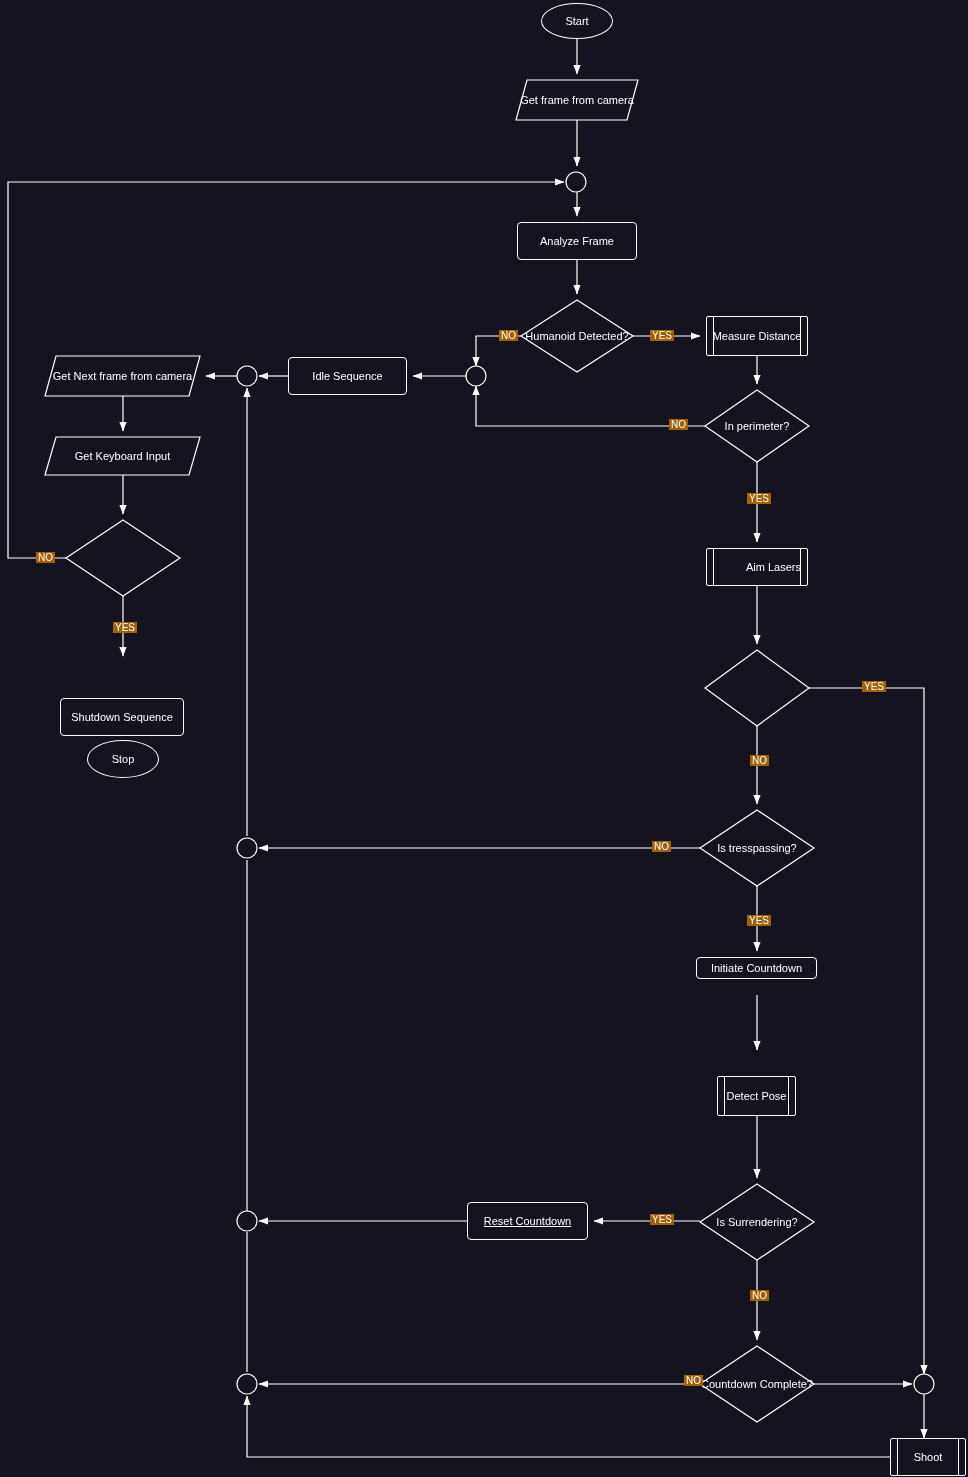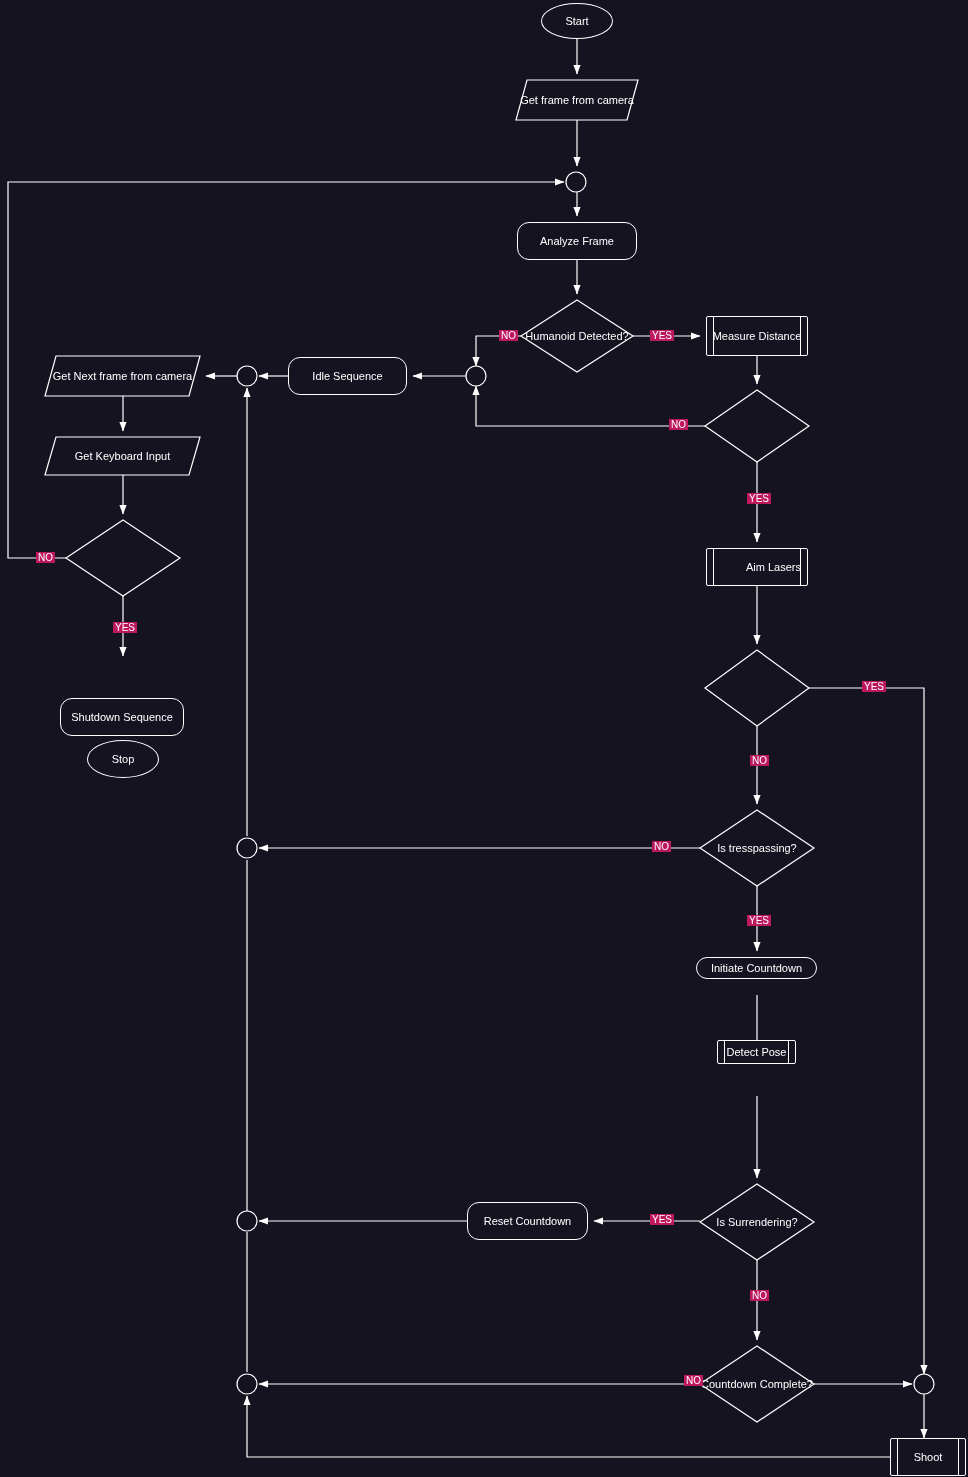--- a/index.html
+++ b/index.html
@@ -18,40 +18,40 @@
     display:flex;align-items:center;justify-content:center;
     text-align:right;
     color:#ffffff;
     font-size:11px;
     line-height:13px;
     background:#161320;
     border:1.2px solid #ffffff;
     z-index:3;
   }
   .terminator{border-radius:50%;}
-  .process{border-radius:12px;}
+  .process{border-radius:4px;}
   .subroutine{border-radius:2px;}
   .subroutine::before,.subroutine::after{
     content:"";position:absolute;top:-1.2px;bottom:-1.2px;width:0;
     border-left:1.2px solid #ffffff;
   }
   .subroutine::before{left:6px;}
   .subroutine::after{right:6px;}
   .iolabel{
     position:absolute;display:flex;align-items:center;justify-content:center;
     text-align:center;font-size:11px;line-height:13px;color:#fff;z-index:4;
     pointer-events:none;
   }
   .diamondlabel{
     position:absolute;display:flex;align-items:center;justify-content:center;
     text-align:center;font-size:11px;line-height:13px;color:#fff;z-index:4;
     pointer-events:none;
   }
   .edgelabel{
-    position:absolute;font-size:10px;color:#ffffff;background:#be185d;
+    position:absolute;font-size:10px;color:#ffffff;background:#a16207;
     padding:0 2px;z-index:5;white-space:nowrap;
   }
   svg{position:absolute;left:0;top:0;width:968px;height:1477px;z-index:1;}
 </style>
 </head>
 <body>
 
 <div id="canvas">
 
   <svg viewBox="0 0 968 1477">
@@ -148,43 +148,46 @@
   </div>
 
   <div class="diamondlabel" style="left:521px;top:300px;width:112px;height:72px;">
     <span>Humanoid Detected?</span>
   </div>
 
   <div class="node subroutine" style="left:706px;top:316px;width:102px;height:40px;">
     <span>Measure Distance</span>
   </div>
 
+  <div class="diamondlabel" style="left:705px;top:390px;width:104px;height:72px;">
+    <span>In perimeter?</span>
+  </div>
 
   <div class="node subroutine" style="left:706px;top:548px;width:102px;height:38px;padding-left:33px;">
     <span>Aim Lasers</span>
   </div>
 
 
   <div class="diamondlabel" style="left:700px;top:810px;width:114px;height:76px;">
     <span>Is tresspassing?</span>
   </div>
 
   <div class="node process" style="left:696px;top:957px;width:121px;height:22px;">
     <span>Initiate Countdown</span>
   </div>
 
-  <div class="node subroutine" style="left:717px;top:1040px;width:79px;height:24px;">
+  <div class="node subroutine" style="left:717px;top:1076px;width:79px;height:40px;">
     <span>Detect Pose</span>
   </div>
 
   <div class="diamondlabel" style="left:700px;top:1184px;width:114px;height:76px;">
     <span>Is Surrendering?</span>
   </div>
 
-  <div class="node process" style="left:467px;top:1202px;width:121px;height:38px;">
+  <div class="node process" style="left:467px;top:1202px;width:121px;height:38px;text-decoration:underline;">
     <span>Reset Countdown</span>
   </div>
 
   <div class="diamondlabel" style="left:700px;top:1346px;width:114px;height:76px;">
     <span>Countdown Complete?</span>
   </div>
 
   <div class="node subroutine" style="left:890px;top:1438px;width:76px;height:38px;">
     <span>Shoot</span>
   </div>

